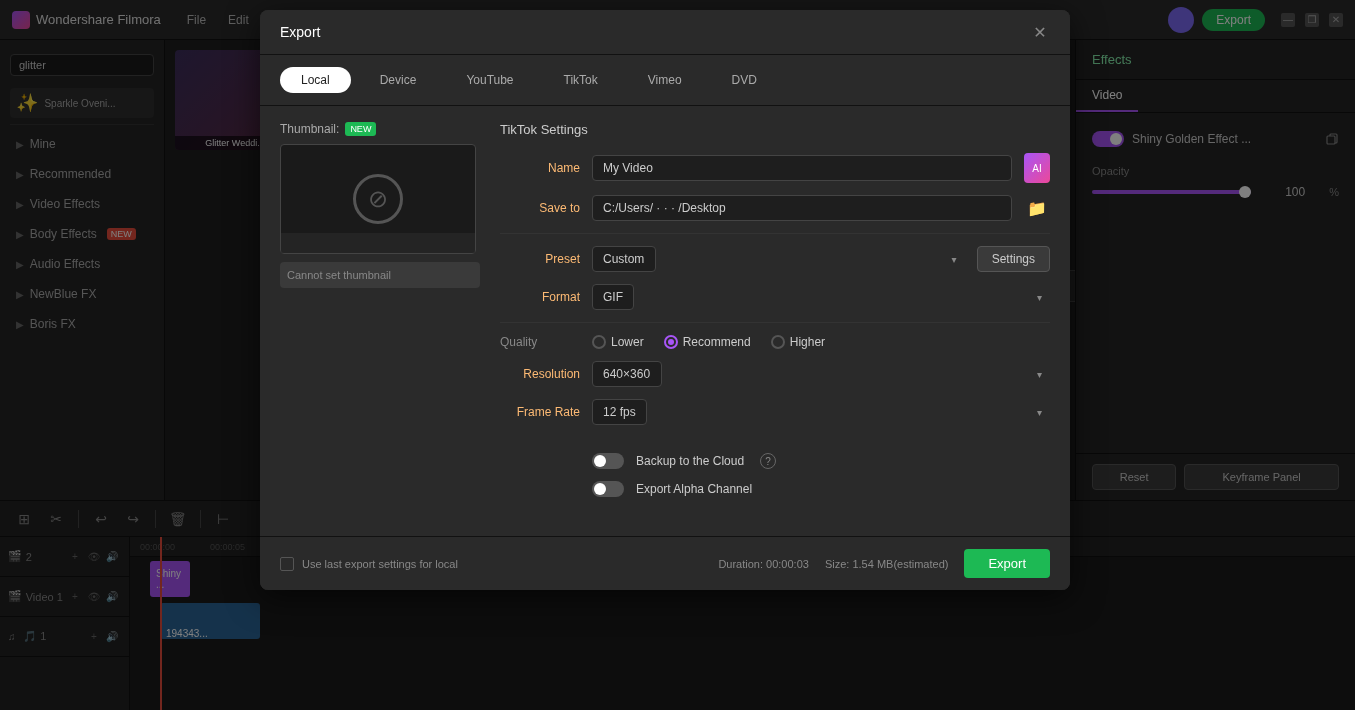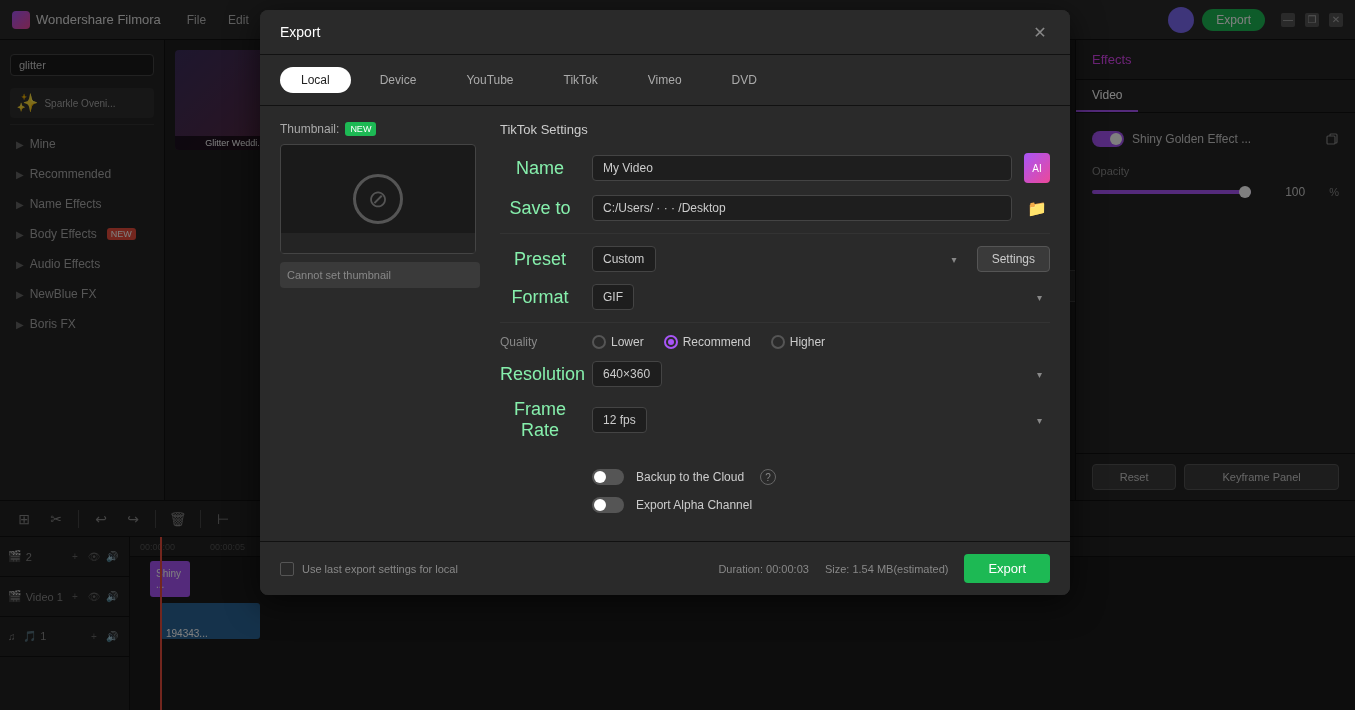--- a/index.html
+++ b/index.html
@@ -148,21 +148,21 @@
     .right-panel {
       width: 280px;
       background: #252525;
       border-left: 1px solid #111;
       display: flex;
       flex-direction: column;
     }
     .right-panel-header {
       padding: 12px 16px;
       font-size: 13px;
-      color: #d946ef;
+      color: #86efac;
       border-bottom: 1px solid #111;
     }
     .right-panel-tabs {
       display: flex;
       border-bottom: 1px solid #111;
     }
     .right-panel-tab {
       padding: 8px 16px;
       font-size: 12px;
       color: #aaa;
@@ -515,23 +515,23 @@
       margin: 12px 0;
     }
     .settings-row {
       display: flex;
       align-items: center;
       margin-bottom: 12px;
       gap: 12px;
     }
     .settings-label {
       width: 80px;
-      font-size: 18px;
-      color: #86efac;
-      text-align: center;
+      font-size: 12px;
+      color: #fdba74;
+      text-align: right;
       flex-shrink: 0;
     }
     .settings-input {
       flex: 1;
       background: #1e1e1e;
       border: 1px solid #444;
       border-radius: 4px;
       padding: 5px 10px;
       color: #ccc;
       font-size: 12px;
@@ -783,21 +783,21 @@
       <div class="sidebar-item">
         <span class="sidebar-arrow">▶</span>
         <span>Mine</span>
       </div>
       <div class="sidebar-item">
         <span class="sidebar-arrow">▶</span>
         <span>Recommended</span>
       </div>
       <div class="sidebar-item">
         <span class="sidebar-arrow">▶</span>
-        <span>Name Effects</span>
+        <span>Video Effects</span>
       </div>
       <div class="sidebar-item">
         <span class="sidebar-arrow">▶</span>
         <span>Body Effects</span>
         <span class="badge-new">NEW</span>
       </div>
       <div class="sidebar-item">
         <span class="sidebar-arrow">▶</span>
         <span>Audio Effects</span>
       </div>

